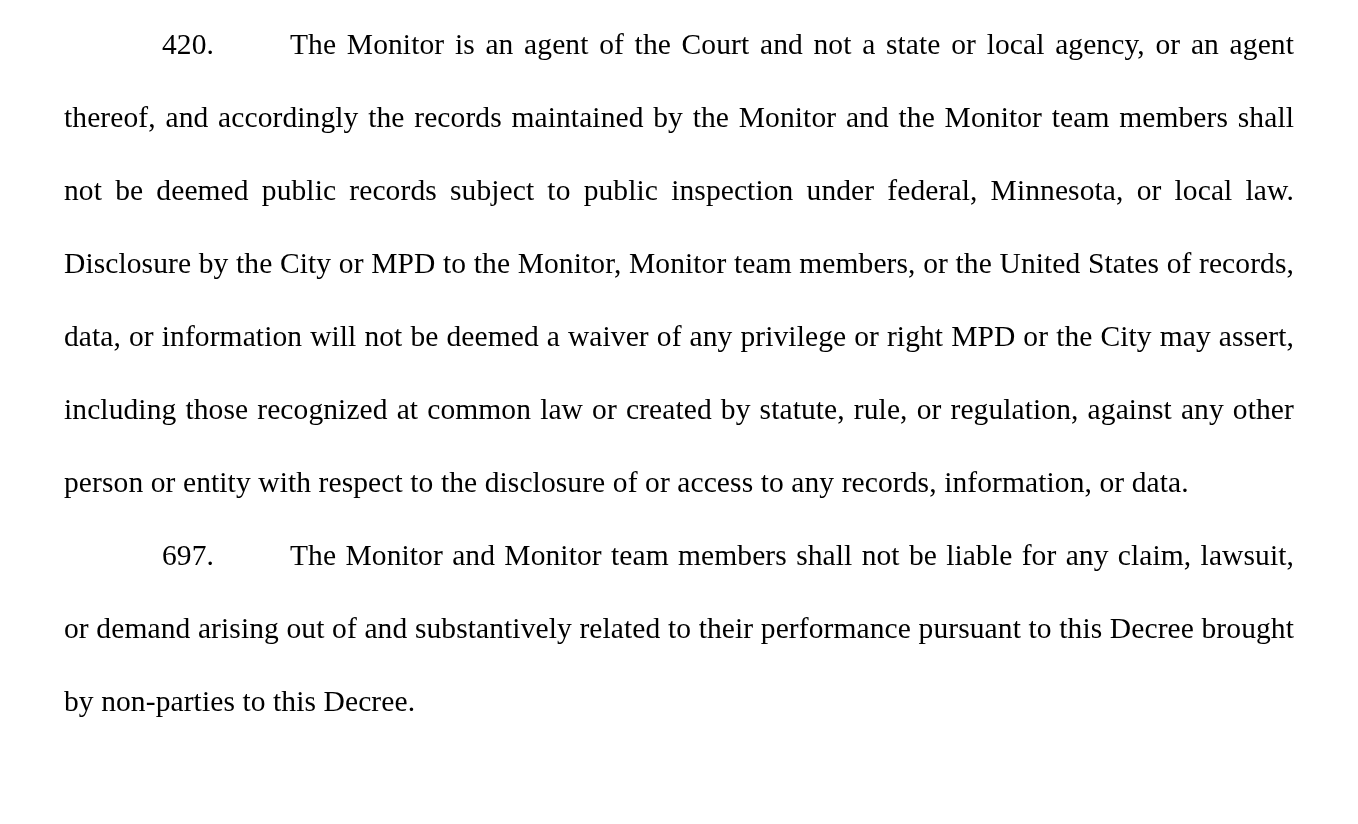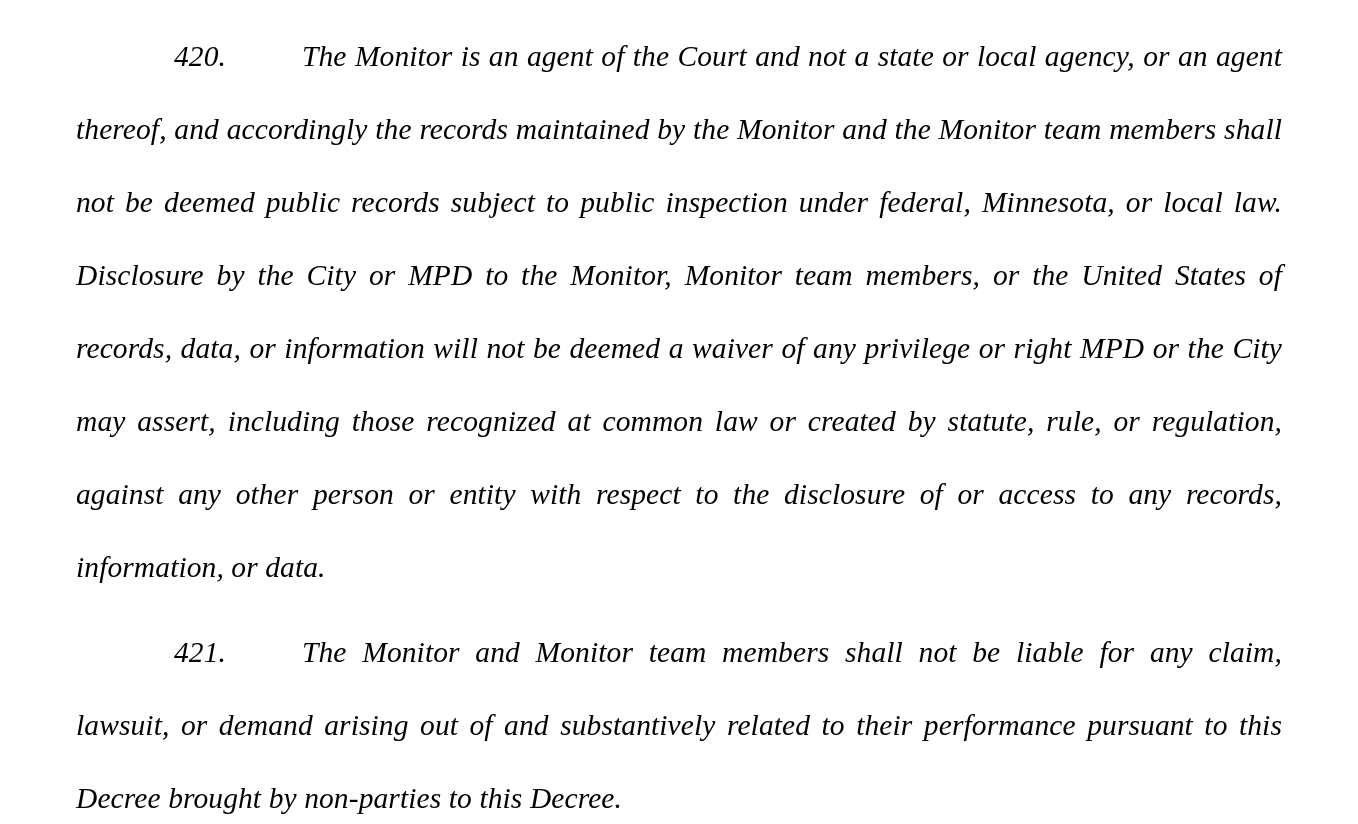--- a/index.html
+++ b/index.html
@@ -22,23 +22,22 @@
     padding: 0 64px 0 64px;
   }
   .doc-body {
     padding-top: 8px;
   }
   .para {
     font-size: 29.5px;
     line-height: 73px;
     text-align: justify;
     text-justify: inter-word;
-    margin: 12px;
+    margin: 0;
     letter-spacing: 0.1px;
-    font-style: italic;
   }
   .para .num {
     display: inline-block;
     width: 98px;
     text-indent: 0;
   }
   .para-indent {
     text-indent: 98px;
   }
   .para .tab-gap {
@@ -50,17 +49,17 @@
 <body>
 
 <div class="page">
   <div class="doc-body">
 
     <p class="para para-indent">
       <span class="num">420.</span><span class="tab-gap"></span><span>The Monitor is an agent of the Court and not a state or local agency, or an agent thereof, and accordingly the records maintained by the Monitor and the Monitor team members shall not be deemed public records subject to public inspection under federal, Minnesota, or local law. Disclosure by the City or MPD to the Monitor, Monitor team members, or the United States of records, data, or information will not be deemed a waiver of any privilege or right MPD or the City may assert, including those recognized at common law or created by statute, rule, or regulation, against any other person or entity with respect to the disclosure of or access to any records, information, or data.</span>
     </p>
 
     <p class="para para-indent">
-      <span class="num">421.</span><span class="tab-gap"></span><span>The Monitor and Monitor team members shall not be liable for any claim, lawsuit, or demand arising out of and substantively related to their performance pursuant to this Decree brought by non-parties to this Decree.</span>
+      <span class="num">697.</span><span class="tab-gap"></span><span>The Monitor and Monitor team members shall not be liable for any claim, lawsuit, or demand arising out of and substantively related to their performance pursuant to this Decree brought by non-parties to this Decree.</span>
     </p>
 
   </div>
 </div>
 
 </body></html>

